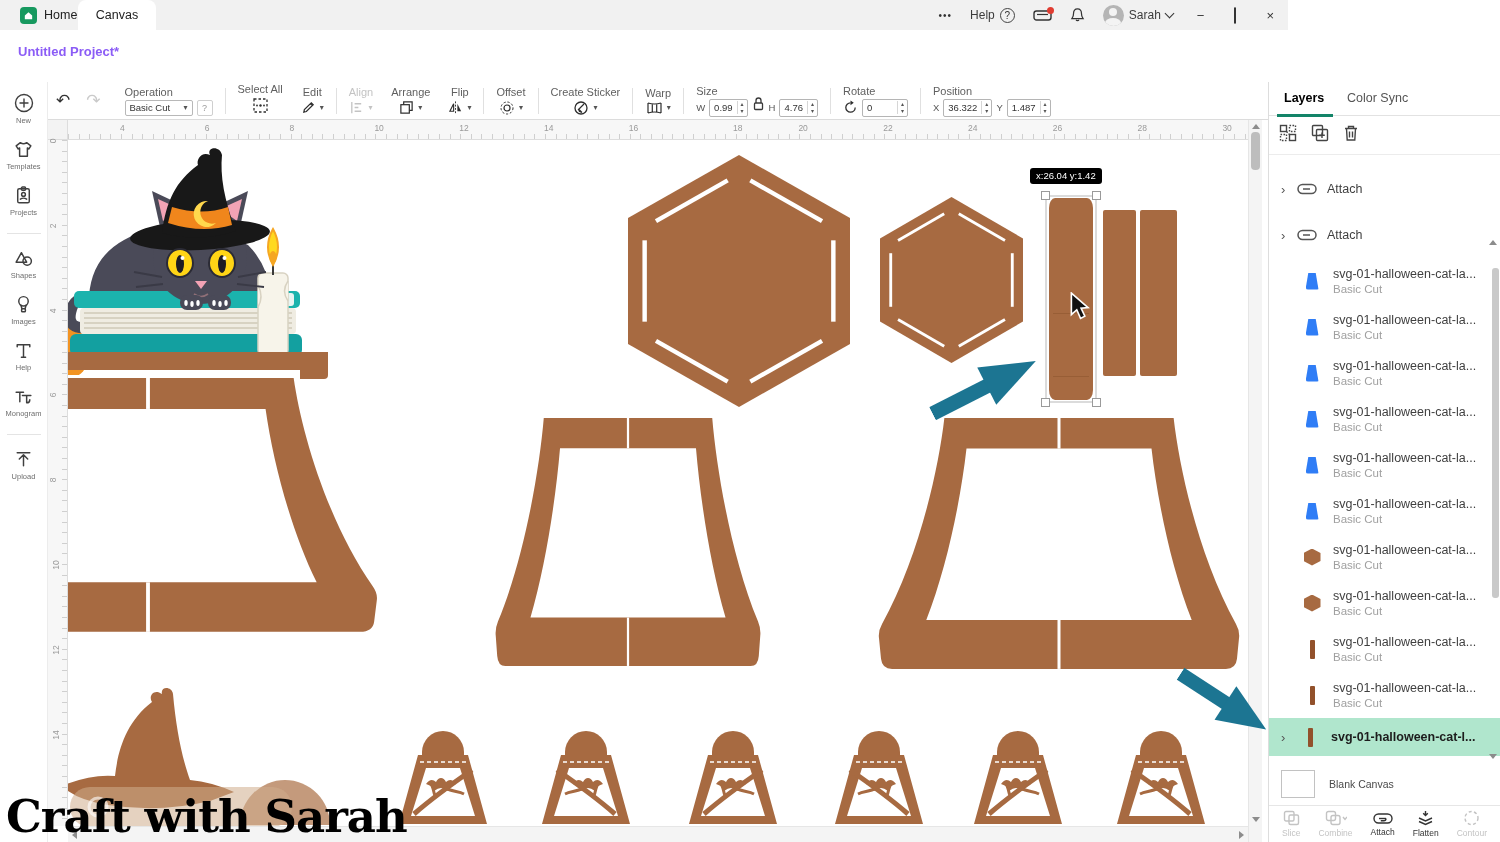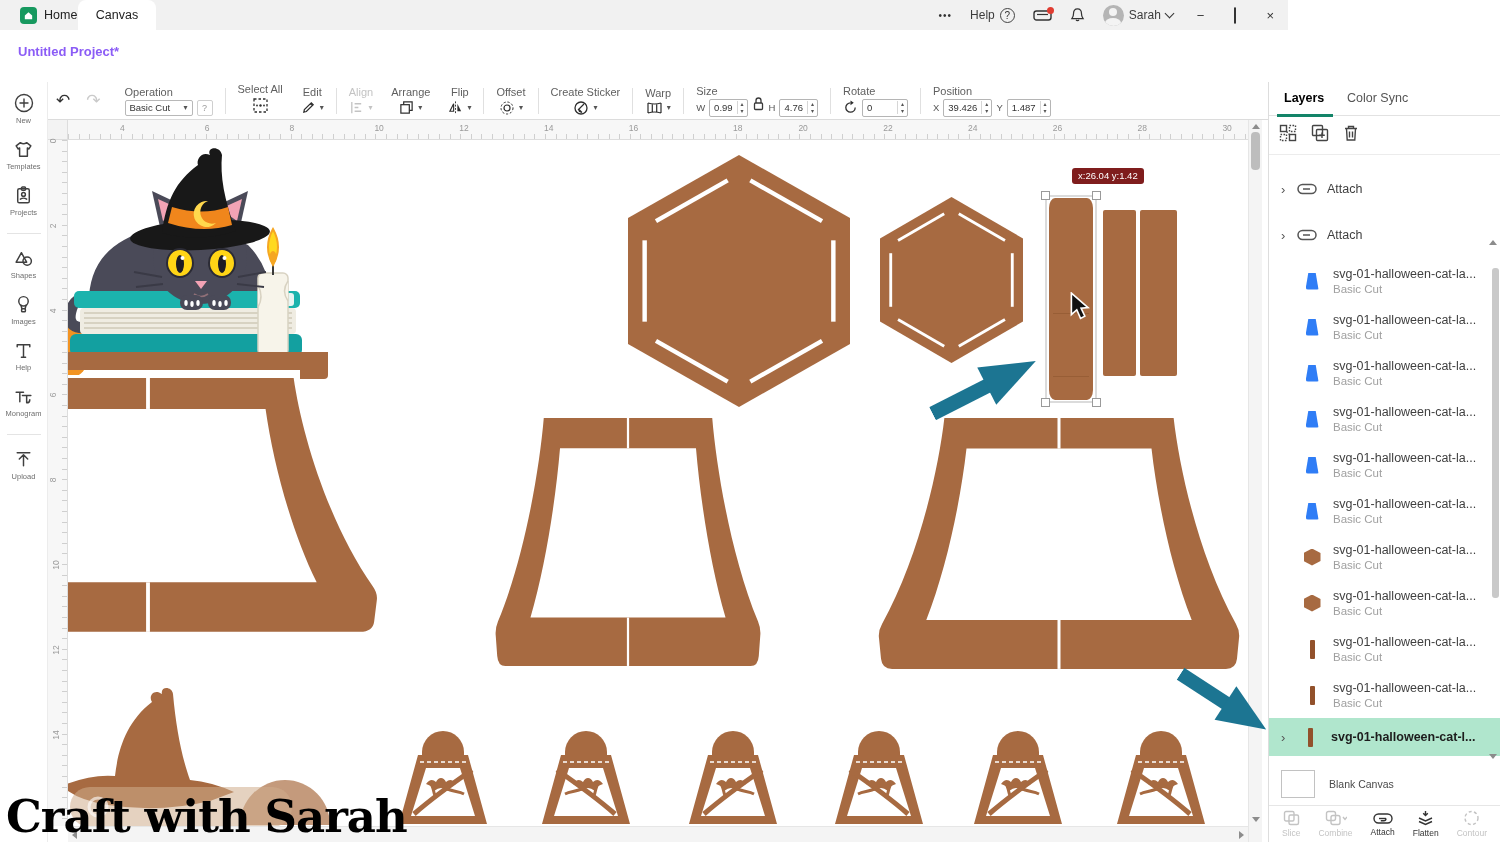--- a/index.html
+++ b/index.html
@@ -76,21 +76,21 @@
   .tri { width:0; height:0; position:absolute; }
   .tri.up    { border-left:4px solid transparent; border-right:4px solid transparent; border-bottom:5px solid #8c8c8c; }
   .tri.down  { border-left:4px solid transparent; border-right:4px solid transparent; border-top:5px solid #8c8c8c; }
   .tri.left  { border-top:4px solid transparent; border-bottom:4px solid transparent; border-right:5px solid #8c8c8c; }
   .tri.right { border-top:4px solid transparent; border-bottom:4px solid transparent; border-left:5px solid #8c8c8c; }
 
   
   .shape { position:absolute; }
   .bar { background:#a76a41; border-radius:2px; position:absolute; }
   .bar .seam { position:absolute; left:8%; width:84%; height:1px; background:#8d562f; opacity:.6; }
-  #tooltip { position:absolute; background:#7f1d1d; color:#fff; font-size:9.5px; padding:2px 6px 3px; border-radius:3px; z-index:6; white-space:nowrap;margin-left:42px; }
+  #tooltip { position:absolute; background:#000000; color:#fff; font-size:9.5px; padding:2px 6px 3px; border-radius:3px; z-index:6; white-space:nowrap; }
   #selbox { position:absolute; border:2px solid #dbdbdb; z-index:4; }
   .handle { position:absolute; width:9px; height:9px; background:#fff; border:1px solid #9a9a9a; }
   #cursor { position:absolute; z-index:7; }
   .teal-arrow { position:absolute; z-index:5; }
   #watermark { position:absolute; left:6px; top:790px; z-index:60; font-family:"DejaVu Serif", serif; font-weight:bold; font-size:45px; color:#000000; letter-spacing:-1px; }
 
   
   #rpanel { position:absolute; left:1268px; top:82px; width:232px; height:760px; background:#fff; border-left:1px solid #ddd; }
   #ptabs { position:absolute; left:0; top:0; width:100%; height:34px; border-bottom:1px solid #e2e2e2; }
   .ptab { position:absolute; top:9px; font-size:12.5px; cursor:pointer; }
@@ -312,21 +312,21 @@
           </span>
       </div>
     </div>
   </div>
   <div class="tdiv"></div>
   <div class="tgroup">
     <span class="tlabel">Position</span>
     <div class="trow">
       <span class="axis">X</span>
       <div class="numbox">
-        <span class="val">39.426</span>
+        <span class="val">36.322</span>
         <span class="stepper">
             <span>▴</span>
             <span>▾</span>
           </span>
       </div>
       <span class="axis">Y</span>
       <div class="numbox">
         <span class="val">1.487</span>
         <span class="stepper">
             <span>▴</span>

